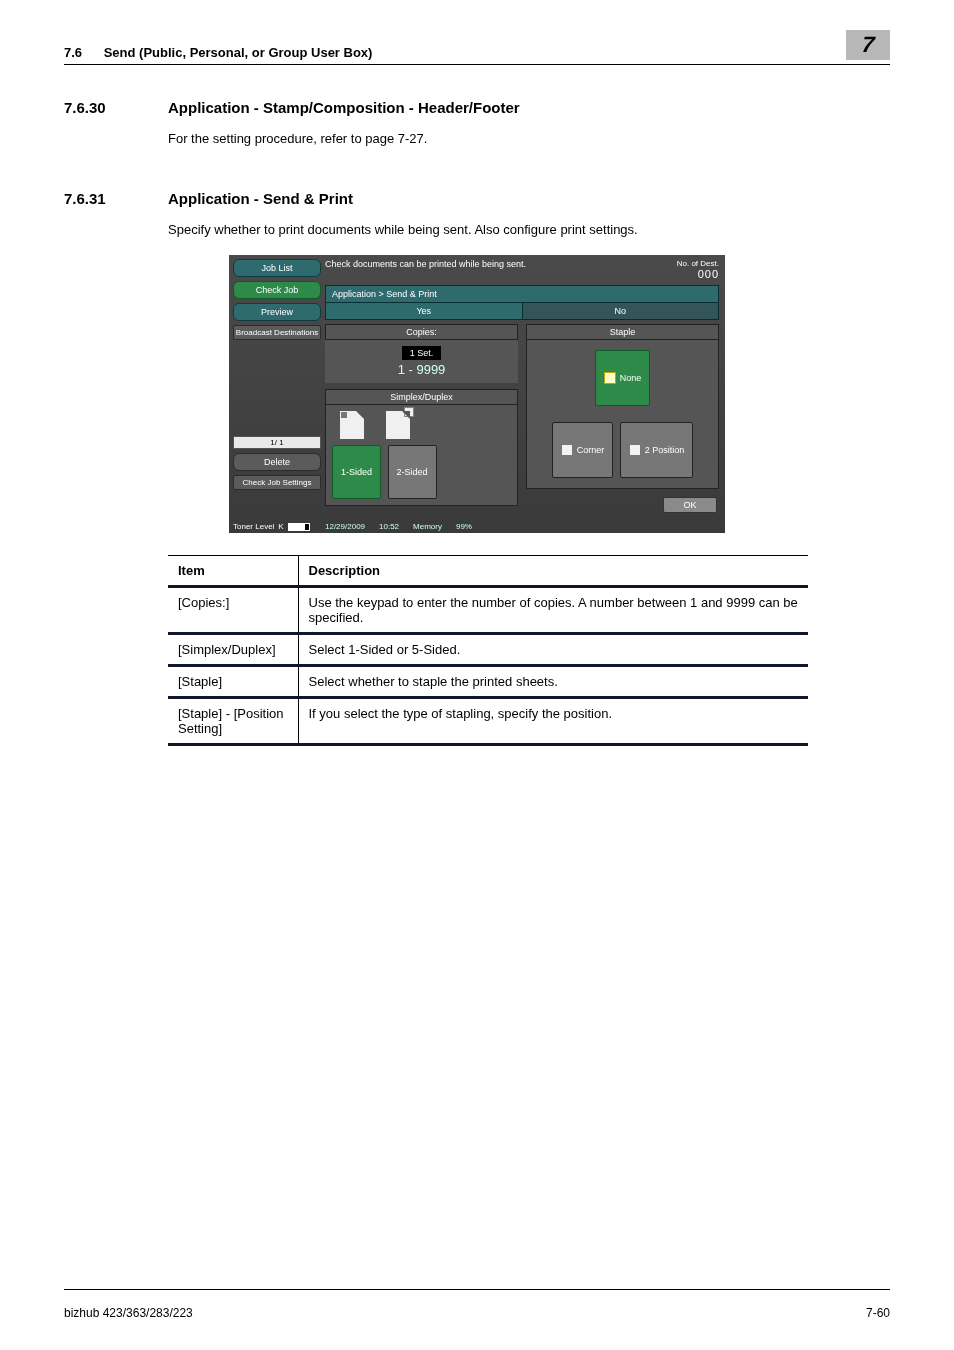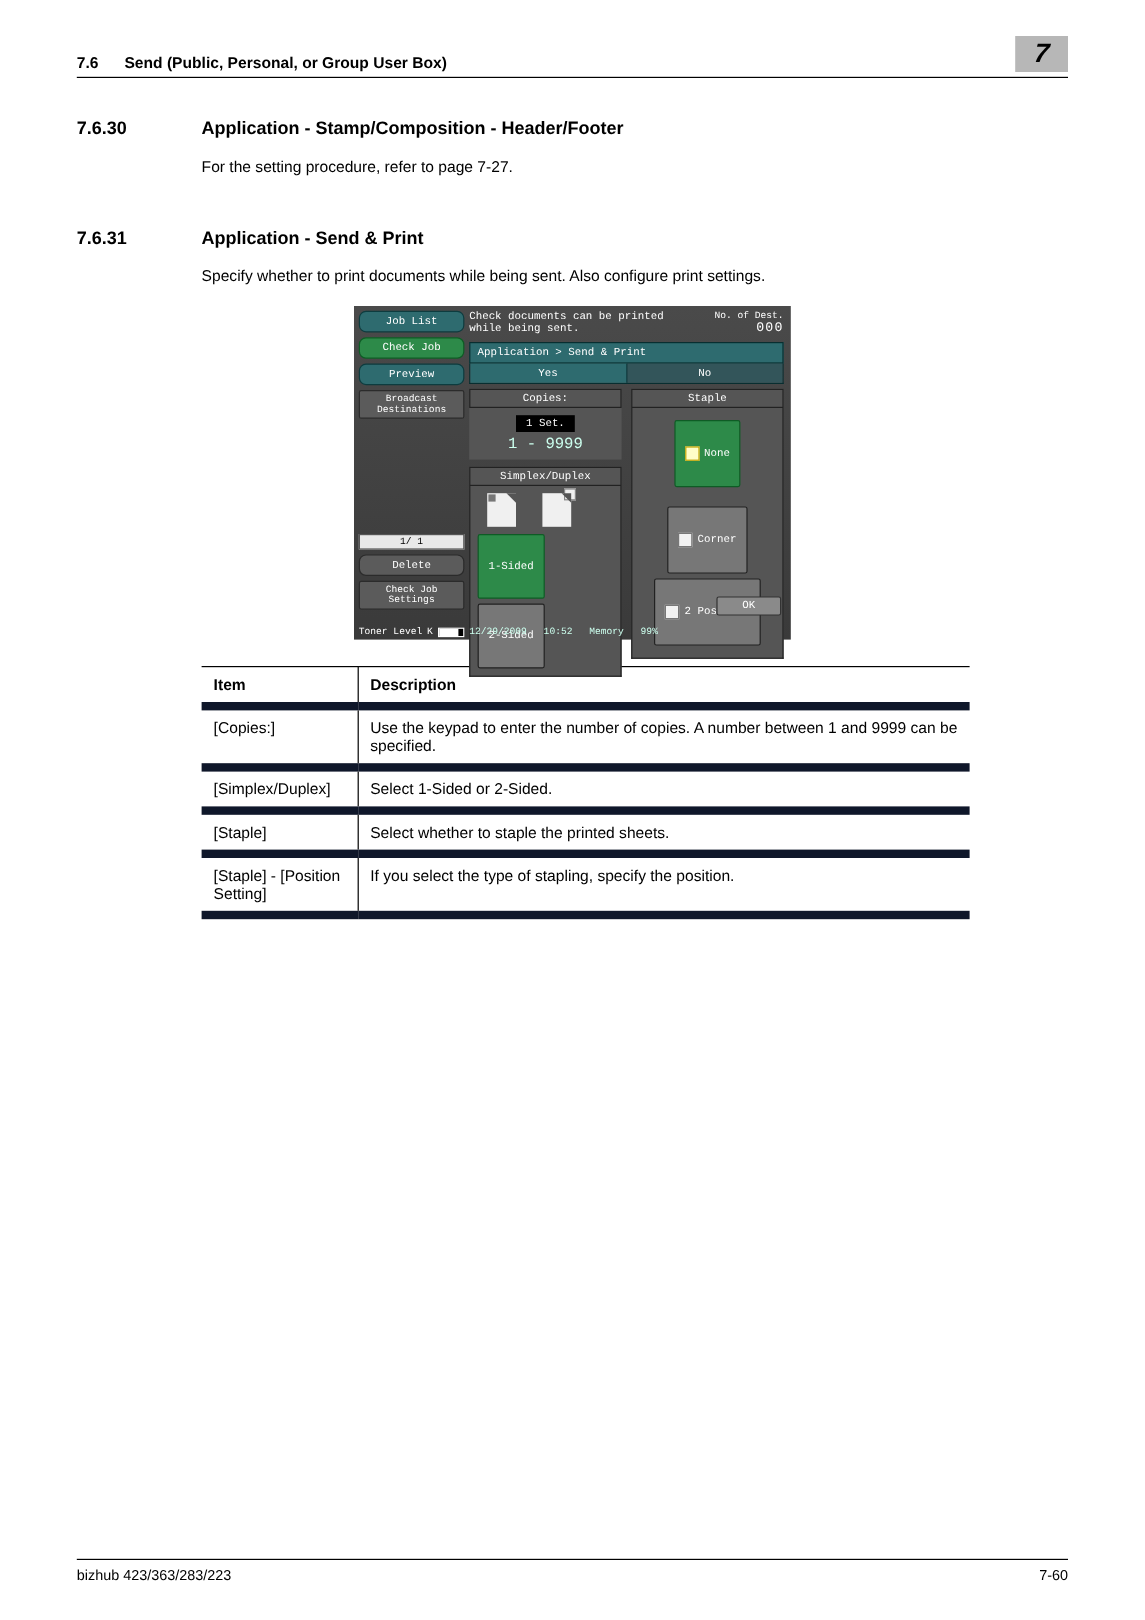--- a/index.html
+++ b/index.html
@@ -13,21 +13,21 @@
   .chapter-badge { width: 44px; height: 30px; background: #b7b7b7; color: #000; font-size: 22px; font-weight: bold; font-style: italic; display: flex; align-items: center; justify-content: center; }
   .chapter-badge span { transform: skewX(-6deg); }
 
   
   .h-row { display: flex; gap: 24px; margin-top: 34px; }
   .h-num { font-size: 15px; font-weight: bold; min-width: 80px; }
   .h-title { font-size: 15px; font-weight: bold; }
   .body-text { font-size: 13px; margin-top: 14px; margin-left: 104px; line-height: 1.4; }
 
   
-  .shot { width: 364px; height: 278px; margin: 16px auto 0 auto; background: linear-gradient(#4a4a4a,#3a3a3a); font-family: Liberation Mono, monospace; font-size: 9px; color: #fff; position: relative; }
+  .shot { width: 496px; height: 278px; margin: 16px auto 0 auto; background: linear-gradient(#4a4a4a,#3a3a3a); font-family: Liberation Sans, sans-serif; font-size: 9px; color: #fff; position: relative; }
   .shot .side { position: absolute; left: 4px; top: 4px; width: 88px; }
   .sbtn { background: #2e6b6f; color: #fff; border: 1px solid #0d3c3f; border-radius: 6px; text-align: center; padding: 3px 0; margin-bottom: 4px; font-size: 9px; }
   .sbtn.green { background: #2d8a49; border-color: #0e5c25; }
   .sbtn.gray  { background: #5b5b5b; border-color: #2b2b2b; }
   .sbtn.flat  { border-radius: 2px; font-size: 8px; padding: 2px 0; }
   .side .pager { background: #e9e9e9; color: #000; border: 1px solid #555; font-size: 8px; text-align: center; padding: 1px 0; margin-top: 96px; margin-bottom: 4px; }
 
   .help { position: absolute; left: 96px; top: 4px; right: 80px; font-size: 9px; color: #fff; }
   .dest { position: absolute; right: 6px; top: 4px; text-align: right; font-size: 8px; }
   .dest .big { font-size: 11px; letter-spacing: 1px; display: block; }
@@ -57,26 +57,26 @@
   .doc-icon .fold { position: absolute; right: -4px; top: -4px; width: 10px; height: 10px; background: #f0f0f0; border: 1px solid #888; }
 
   .okbtn { position: absolute; right: 8px; bottom: 20px; width: 54px; text-align: center; background: #8a8a8a; border: 1px solid #333; color: #fff; font-size: 9px; padding: 2px 0; border-radius: 2px; }
   .statusbar { position: absolute; left: 96px; right: 6px; bottom: 2px; color: #cfe; font-size: 8px; display: flex; gap: 14px; }
   .toner { position: absolute; left: 4px; bottom: 2px; font-size: 8px; color: #fff; display: flex; align-items: center; gap: 4px; }
   .toner .meter { width: 22px; height: 8px; border: 1px solid #fff; background: #000; position: relative; }
   .toner .meter::after { content: ""; position: absolute; left: 0; top: 0; bottom: 0; width: 80%; background: #fff; }
 
   
   table.doc { width: 640px; margin: 22px 0 0 104px; border-collapse: collapse; font-size: 13px; }
-  table.doc th, table.doc td { border-top: 1px solid #000; border-bottom: 7px solid #0f172a; padding: 7px 10px; text-align: left; vertical-align: top; }
+  table.doc th, table.doc td { border-top: 1px solid #000; border-bottom: 3px solid #0f172a; padding: 7px 10px; text-align: left; vertical-align: top; }
   table.doc th { font-weight: bold; }
   table.doc .c1 { width: 130px; border-right: 1px solid #000; }
 
   
-  .footer { position: absolute; left: 64px; right: 64px; bottom: 30px; border-top: 1px solid #000; padding-top: 6px; font-size: 12px; display: flex; justify-content: space-between; }
+  .footer { position: absolute; left: 64px; right: 64px; bottom: 30px; border-top: 1px solid #000; padding-top: 16px; font-size: 12px; display: flex; justify-content: space-between; }
 </style>
 </head>
 <body>
 
 <div class="page">
 
   <div class="top-row">
     <div class="top-left">
       <span class="secnum">7.6</span>
       <span>Send (Public, Personal, or Group User Box)</span>
@@ -189,21 +189,21 @@
         <tr>
       <th class="c1">Item</th>
       <th>Description</th>
     </tr>
     <tr>
       <td class="c1">[Copies:]</td>
       <td>Use the keypad to enter the number of copies. A number between 1 and 9999 can be specified.</td>
     </tr>
     <tr>
       <td class="c1">[Simplex/Duplex]</td>
-      <td>Select 1-Sided or 2-Sided.</td>
+      <td>Select 1-Sided or 5-Sided.</td>
     </tr>
     <tr>
       <td class="c1">[Staple]</td>
       <td>Select whether to staple the printed sheets.</td>
     </tr>
     <tr>
       <td class="c1">[Staple] - [Position Setting]</td>
       <td>If you select the type of stapling, specify the position.</td>
     </tr>
   </tbody>

